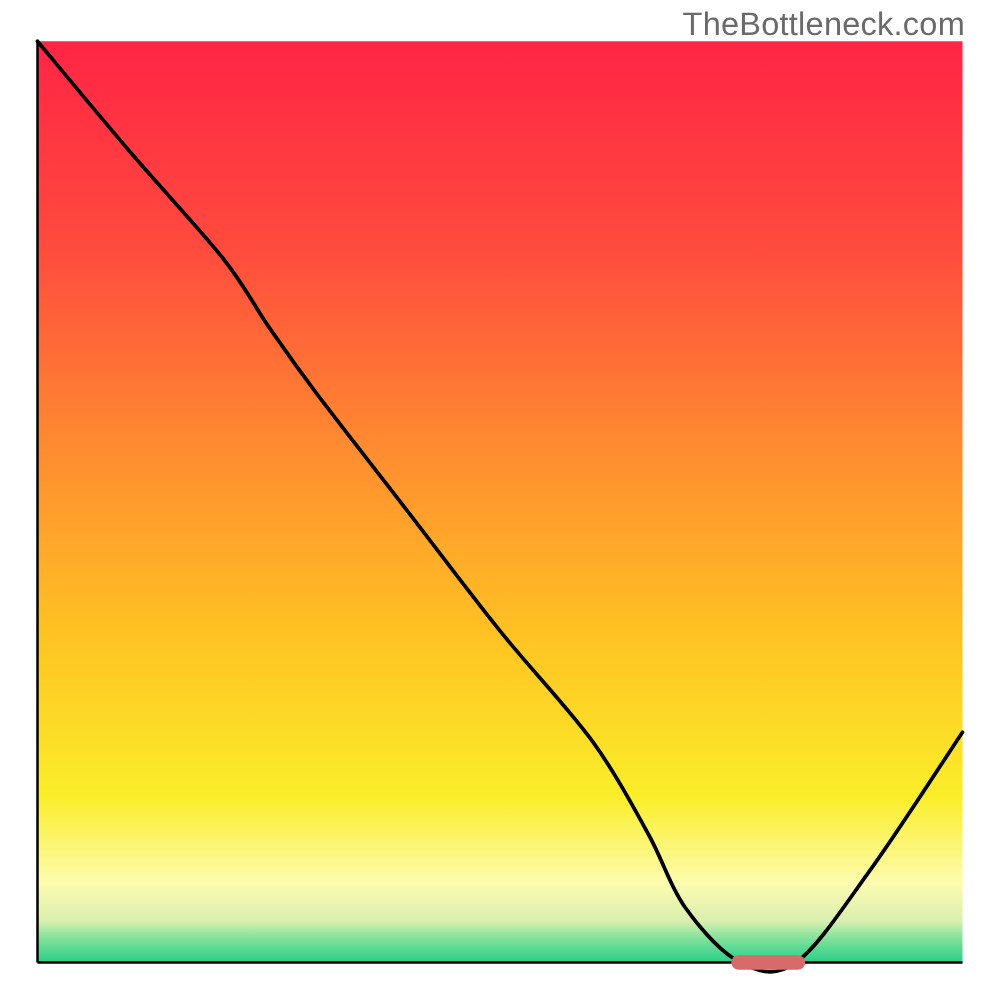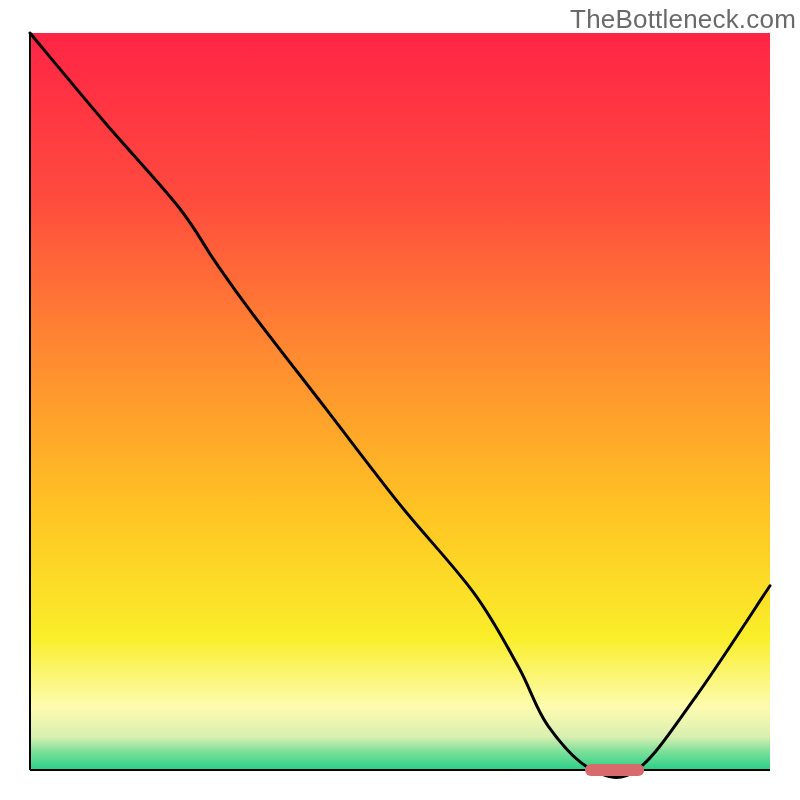--- a/index.html
+++ b/index.html
@@ -11,21 +11,21 @@
     font-family: Arial, Helvetica, sans-serif;
   }
   .container {
     position: relative;
     width: 800px;
     height: 800px;
   }
   .watermark {
     position: absolute;
     top: 4px;
-    right: 4px;
+    right: 28px;
     font-size: 26px;
     font-weight: 500;
     color: #6a6a6a;
     letter-spacing: 0.2px;
     font-family: Arial, Helvetica, sans-serif;
   }
   svg {
     display: block;
   }
 </style>

